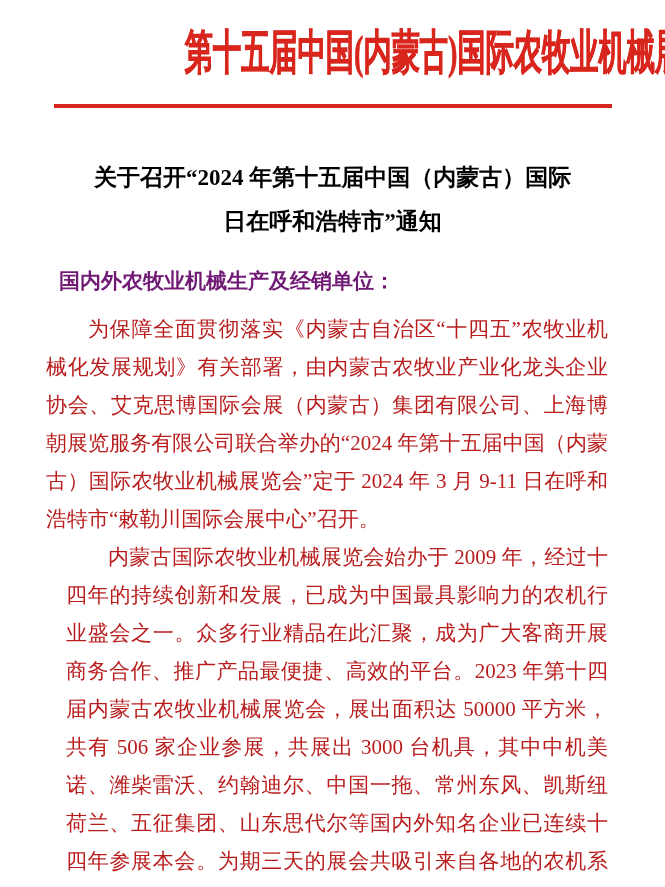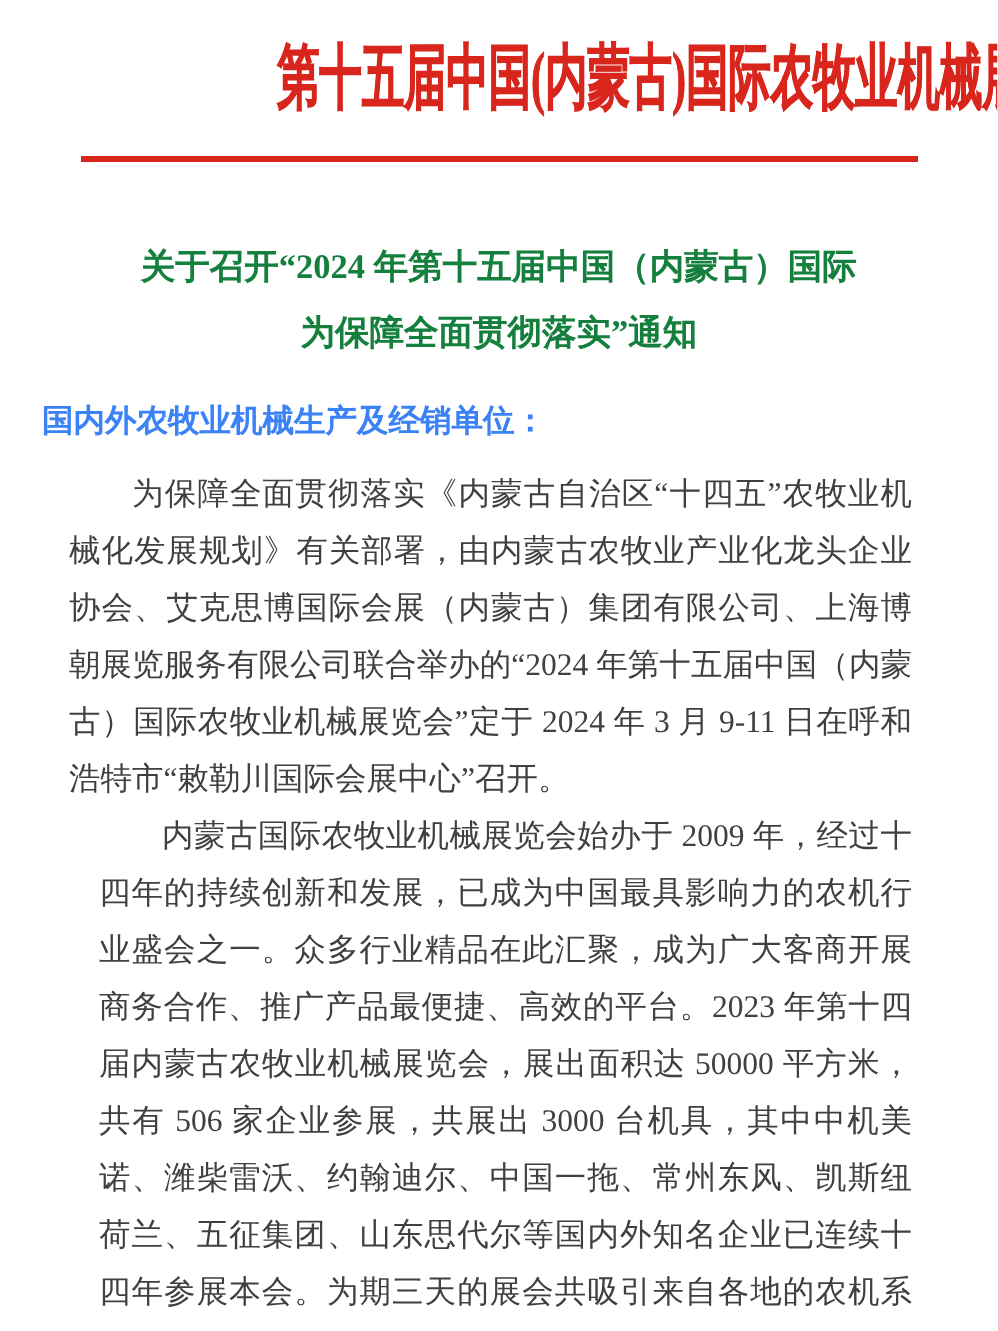--- a/index.html
+++ b/index.html
@@ -36,59 +36,59 @@
     background: #d9261d;
     margin: 26px auto 0 auto;
   }
   
   .doc-title {
     margin: 48px 0 0 0;
     text-align: center;
     font-size: 23px;
     font-weight: bold;
     line-height: 44px;
-    color: #15803d;
+    color: #000000;
   }
   
   .salutation {
     margin: 18px 0 0 0;
-    padding: 0 56px 0 28px;
+    padding: 0 56px 0 59px;
     font-family: "Liberation Sans", "DejaVu Sans", sans-serif;
     font-weight: bold;
     font-size: 21px;
     line-height: 38px;
-    color: #3b82f6;
+    color: #701a75;
   }
   
   .body-para {
     margin: 10px 0 0 0;
     padding: 0 57px 0 46px;
     font-size: 21px;
     line-height: 38px;
     text-align: justify;
     text-justify: inter-ideograph;
     text-indent: 2em;
-    color: #404040;
+    color: #b91c1c;
   }
   .body-para + .body-para { margin-top: 0; margin-left: 20px; }
 </style>
 </head>
 <body>
 
 <div class="page">
 
   <div class="banner">
     <span class="banner-text">第十五届中国(内蒙古)国际农牧业机械展览会</span>
   </div>
 
   <div class="banner-rule"></div>
 
   <h1 class="doc-title">
     <span>关于召开“2024 年第十五届中国（内蒙古）国际</span><br>
-    <span>为保障全面贯彻落实”通知</span>
+    <span>日在呼和浩特市”通知</span>
   </h1>
 
   <p class="salutation">国内外农牧业机械生产及经销单位：</p>
 
   <p class="body-para">为保障全面贯彻落实《内蒙古自治区“十四五”农牧业机械化发展规划》有关部署，由内蒙古农牧业产业化龙头企业协会、艾克思博国际会展（内蒙古）集团有限公司、上海博朝展览服务有限公司联合举办的“2024 年第十五届中国（内蒙古）国际农牧业机械展览会”定于 2024 年 3 月 9-11 日在呼和浩特市“敕勒川国际会展中心”召开。</p>
 
   <p class="body-para">内蒙古国际农牧业机械展览会始办于 2009 年，经过十四年的持续创新和发展，已成为中国最具影响力的农机行业盛会之一。众多行业精品在此汇聚，成为广大客商开展商务合作、推广产品最便捷、高效的平台。2023 年第十四届内蒙古农牧业机械展览会，展出面积达 50000 平方米，共有 506 家企业参展，共展出 3000 台机具，其中中机美诺、潍柴雷沃、约翰迪尔、中国一拖、常州东风、凯斯纽荷兰、五征集团、山东思代尔等国内外知名企业已连续十四年参展本会。为期三天的展会共吸引来自各地的农机系统</p>
 
 </div>
 

